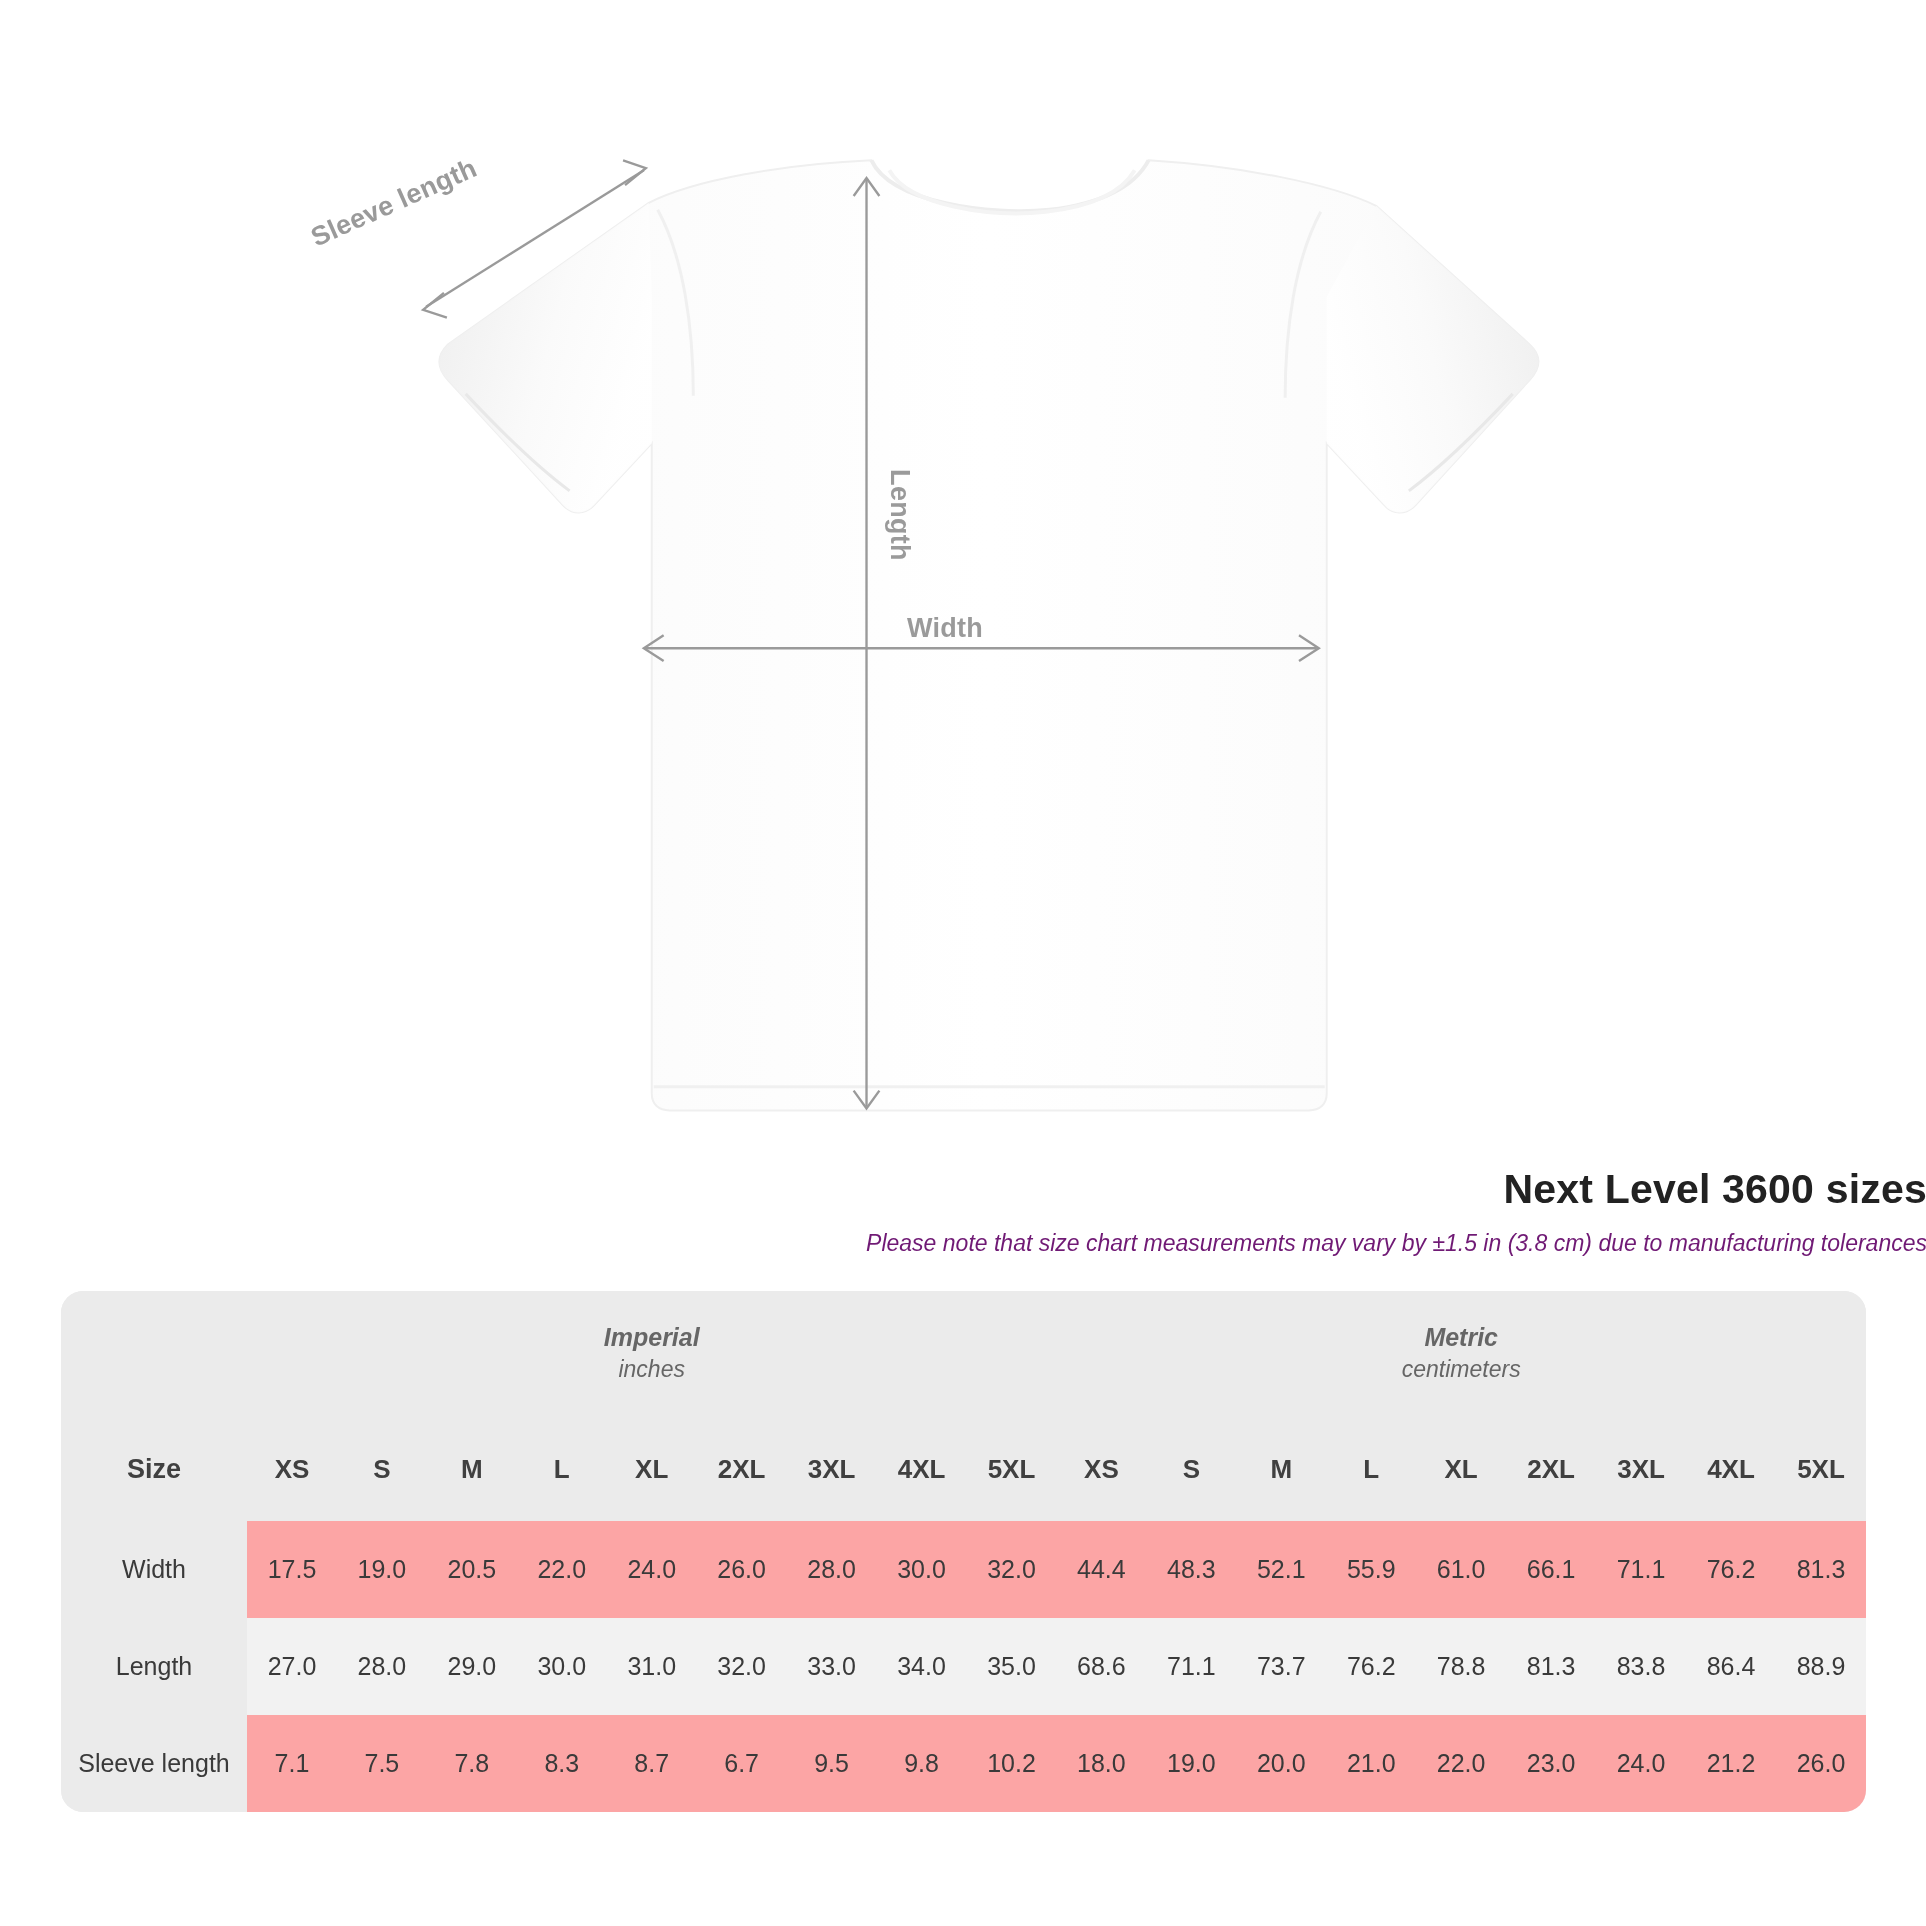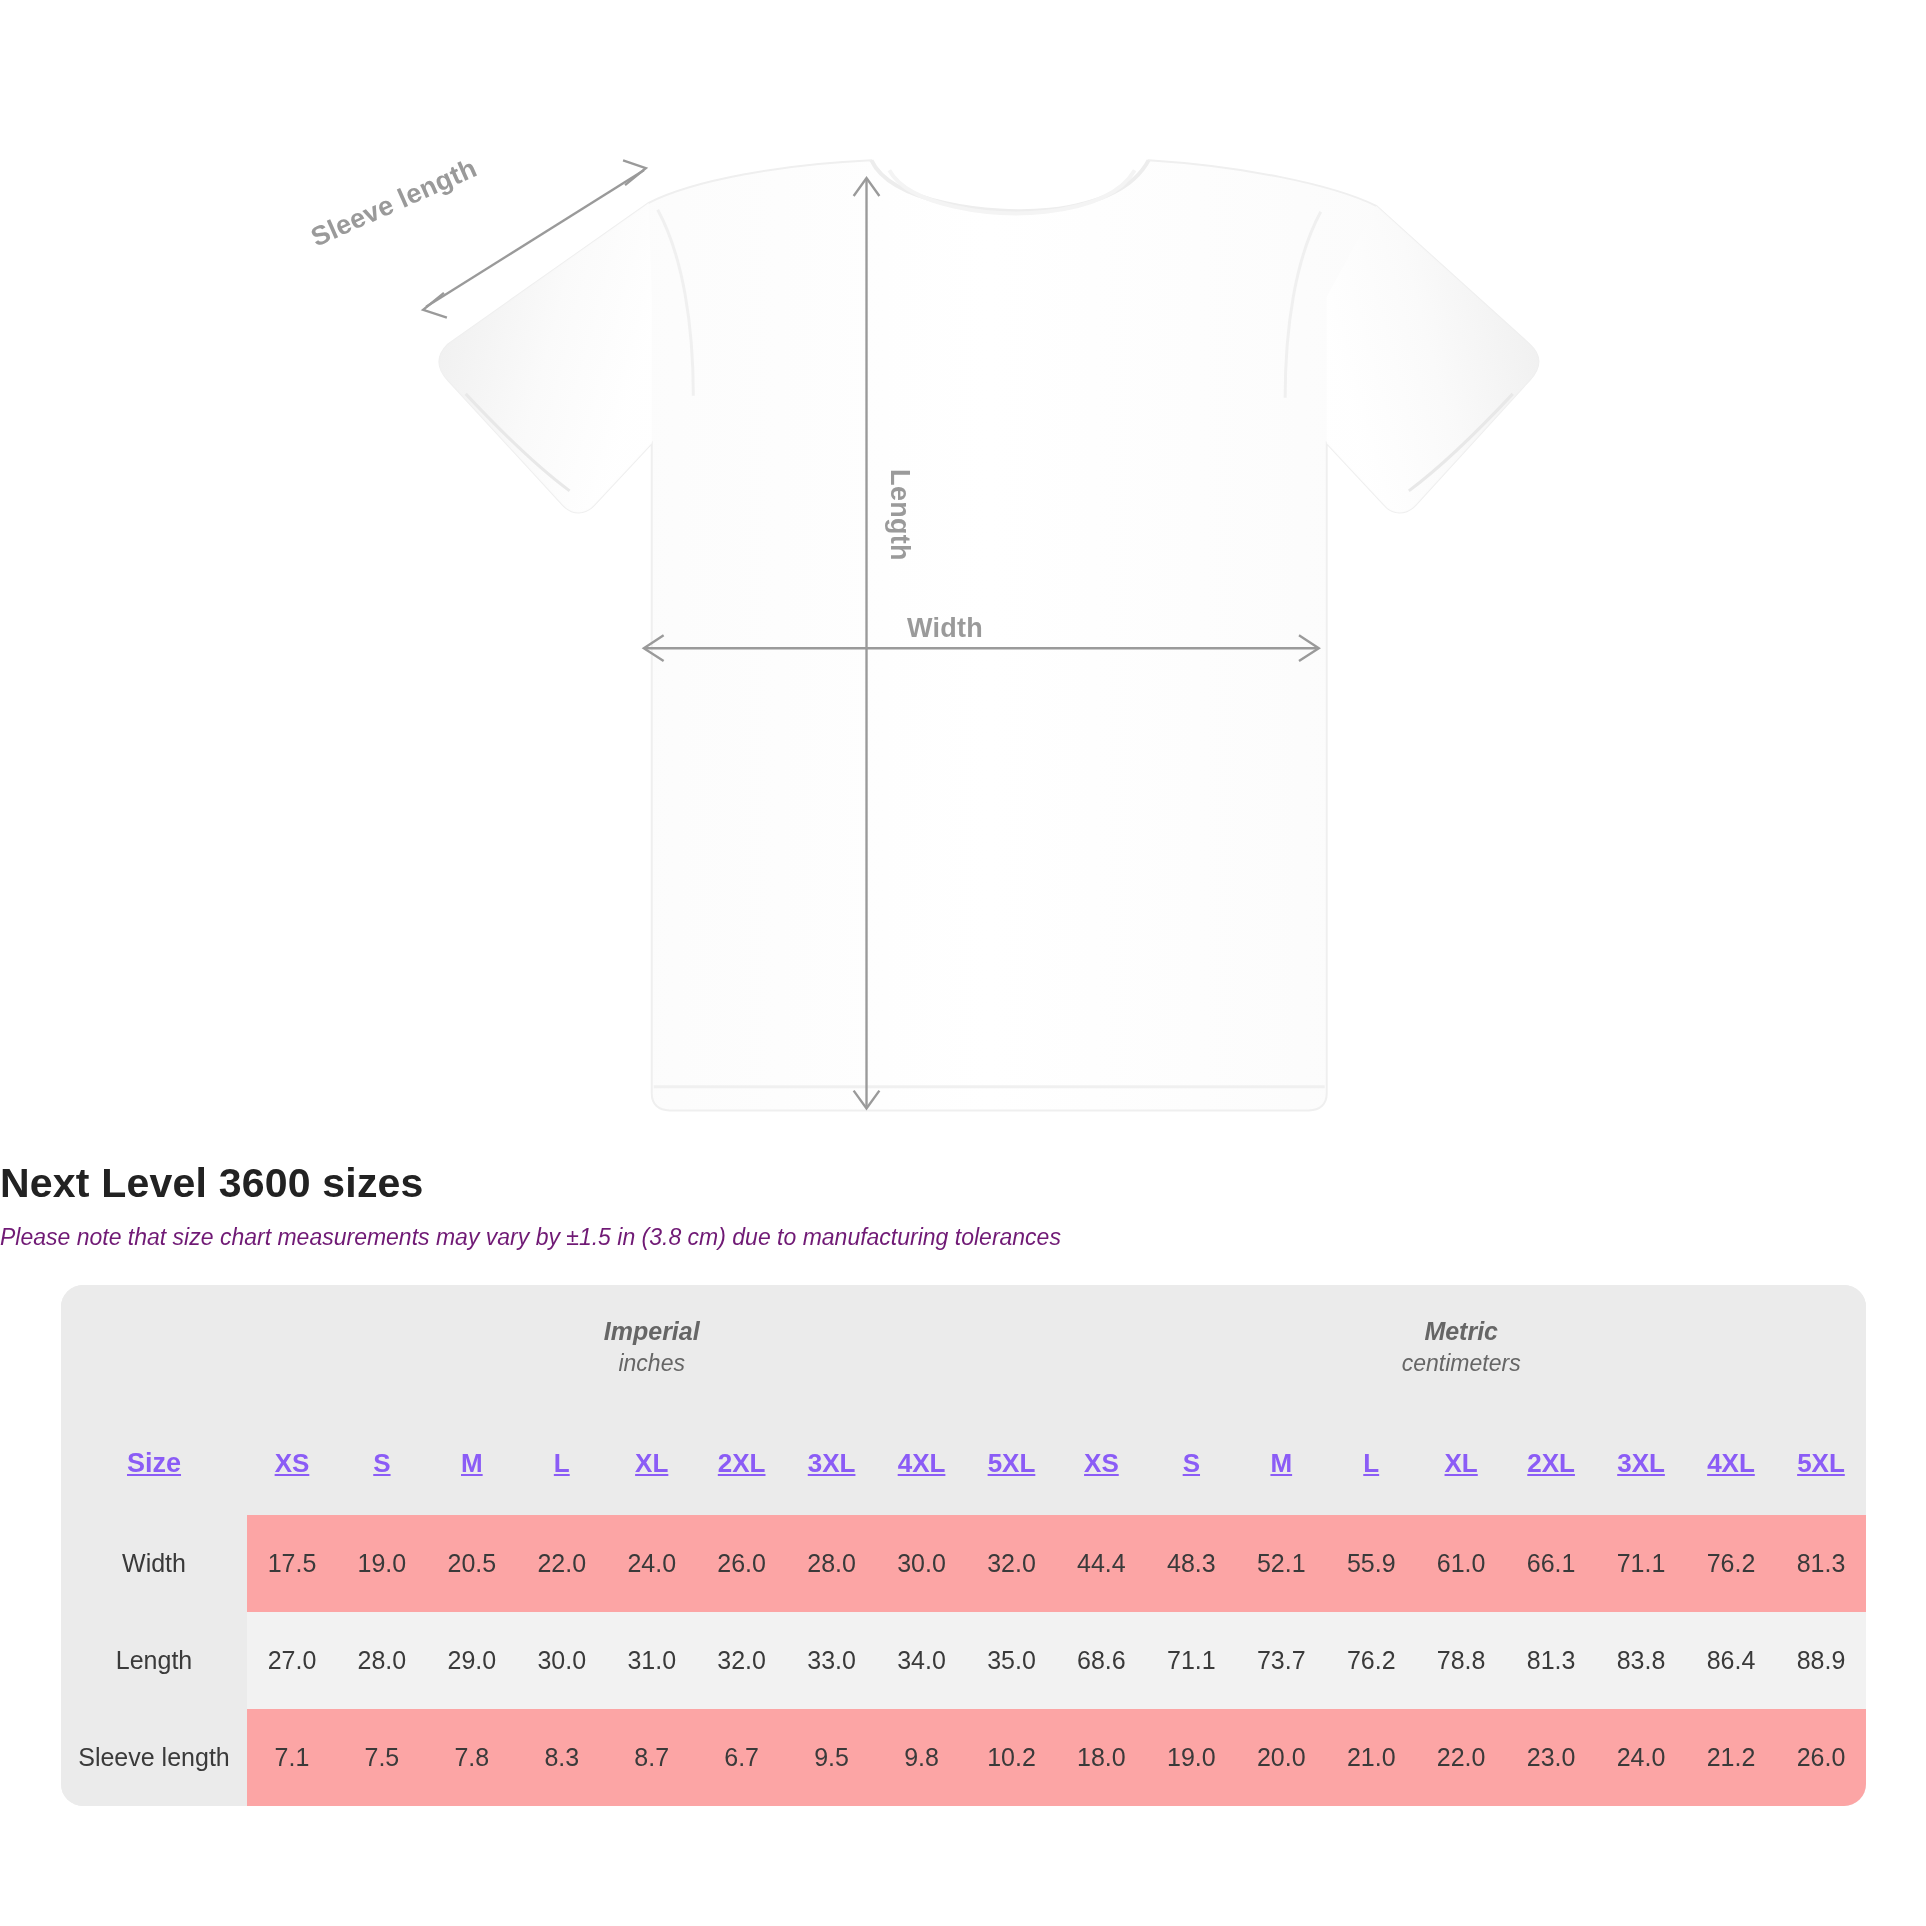--- a/index.html
+++ b/index.html
@@ -50,22 +50,22 @@
     transform: translate(-50%, -50%) rotate(90deg);
   }
   .lbl-width {
     left: 945px;
     top: 628px;
     transform: translate(-50%, -50%);
   }
 
   
   .title-block {
-    text-align: left;
-    margin-top: 12px;
+    text-align: right;
+    margin-top: 18px;
   }
   .chart-title {
     font-size: 41px;
     font-weight: bold;
     color: #222;
     letter-spacing: 0.2px;
   }
   .chart-note {
     margin-top: 17px;
     font-size: 23px;
@@ -107,24 +107,23 @@
   }
   .unit-unit {
     font-size: 23px;
     font-style: italic;
     color: #666;
     line-height: 1.5;
   }
   tr.head-row td {
     background: #ebebeb;
     font-weight: bold;
-    color: #8b5cf6;
+    color: #404040;
     font-size: 26px;
     height: 103px;
-    text-decoration: underline;
   }
   tr.head-row td.size-corner {
     font-size: 27px;
   }
   .rowlabel {
     background: #ebebeb;
     font-weight: bold;
     font-size: 27px;
     color: #3a3a3a;
   }

